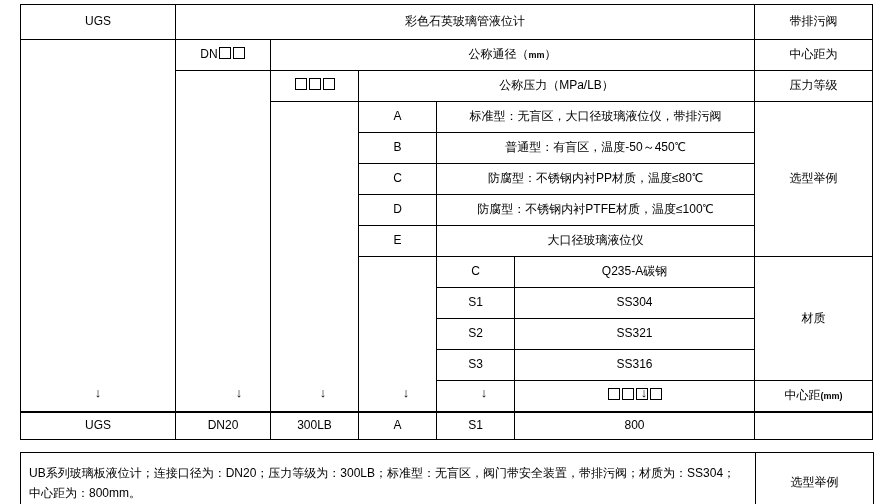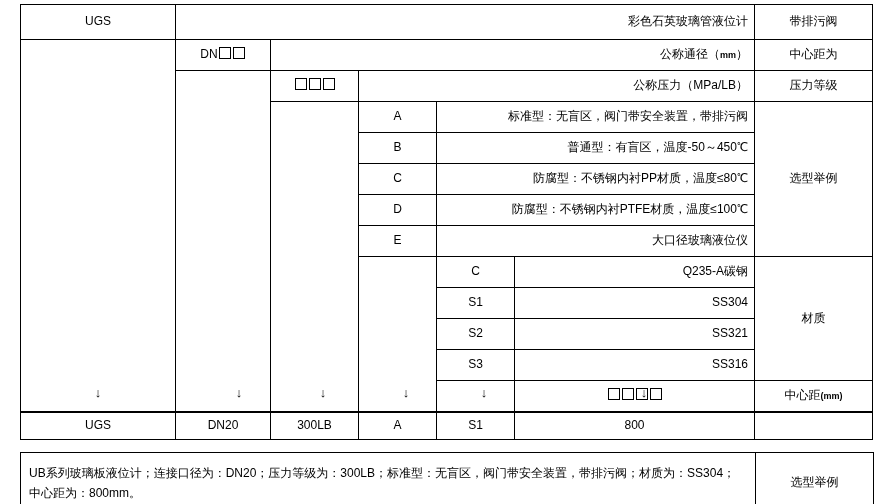--- a/index.html
+++ b/index.html
@@ -27,21 +27,21 @@
   }
   table.spec td {
     border: 1px solid #000;
     font-size: 12px;
     line-height: 1.3;
     padding: 0 6px;
     vertical-align: middle;
     color: #000;
   }
   .c-center { text-align: center; margin-top: 15px; }
-  .c-left { text-align: right; }
+  .c-left { text-align: center; }
   .main-table {
     position: absolute;
     left: 20px;
     top: 4px;
     width: 853px;
   }
   .arrow-row {
     position: absolute;
     left: 20px;
     top: 385px;
@@ -136,21 +136,21 @@
         <td class="c-center h30">
           <span class="box"></span><span class="box"></span><span class="box"></span>
         </td>
         <td class="c-left h30" colspan="3">公称压力（MPa/LB）</td>
         <td class="c-center h30">压力等级</td>
       </tr>
 
       <tr>
         <td rowspan="10">&nbsp;</td>
         <td class="c-center h30">A</td>
-        <td class="c-left h30" colspan="2">标准型：无盲区，阀门带安全装置，带排污阀</td>
+        <td class="c-left h30" colspan="2">标准型：无盲区，大口径玻璃液位仪，带排污阀</td>
         <td class="c-center" rowspan="5">选型举例</td>
       </tr>
 
       <tr>
         <td class="c-center h30">B</td>
         <td class="c-left h30" colspan="2">普通型：有盲区，温度-50～450℃</td>
       </tr>
 
       <tr>
         <td class="c-center h30">C</td>

